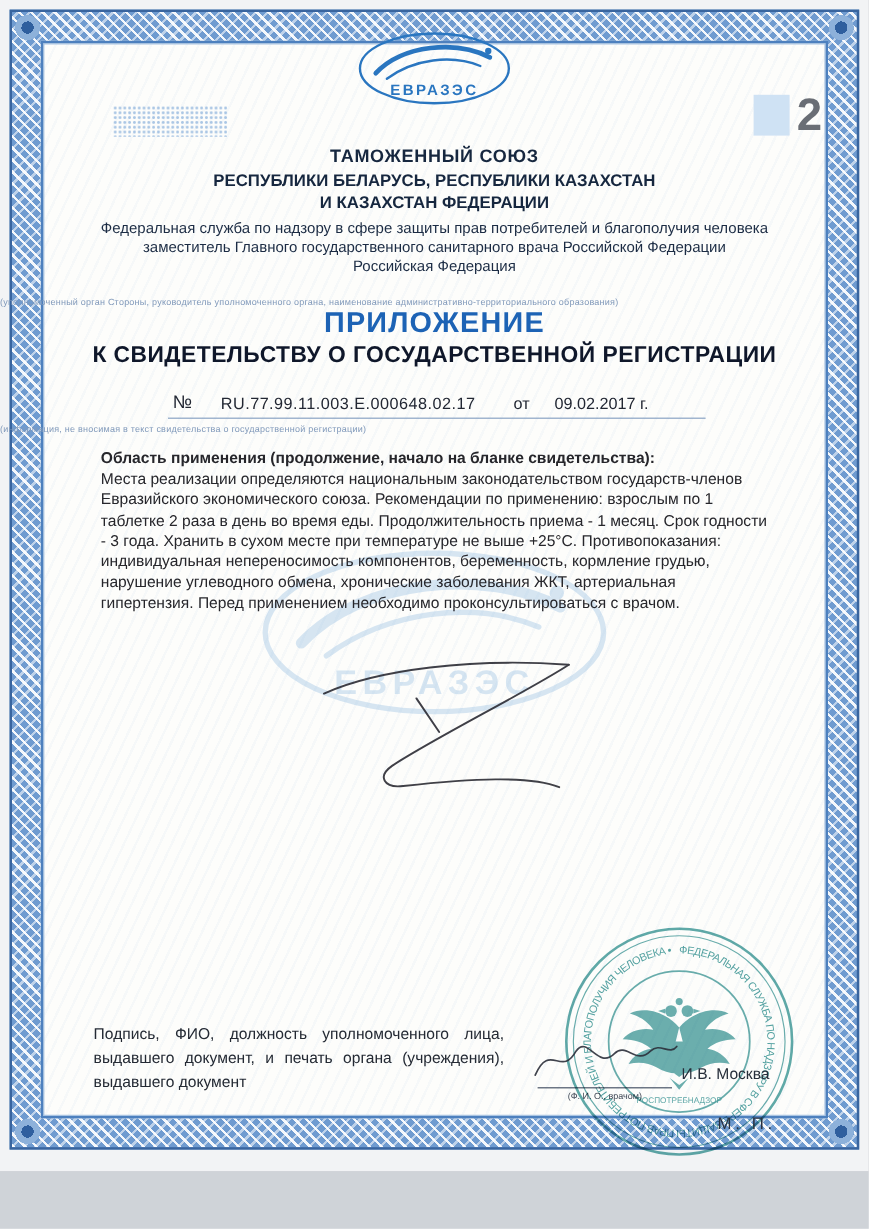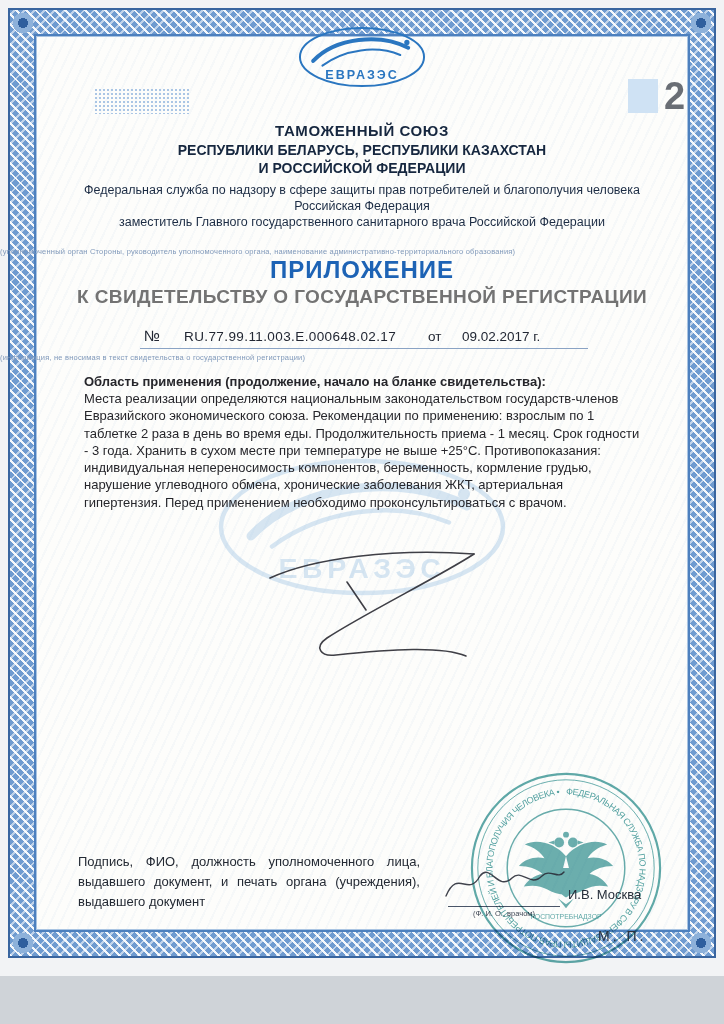--- a/index.html
+++ b/index.html
@@ -40,21 +40,21 @@
   .h-svc{font-size:12.5px;margin-bottom:2px;color:#1c2c44;}
 
   .note-small{position:absolute;left:0;width:100%;text-align:left;font-size:7.5px;
     color:#8099ba;letter-spacing:.2px;z-index:4;}
   .note1{top:247px;}
   .note2{top:353px;}
 
   .title1{position:absolute;top:256px;left:0;width:100%;text-align:center;
     font-size:24px;font-weight:bold;color:#1d63b5;letter-spacing:1px;z-index:4;}
   .title2{position:absolute;top:286px;left:0;width:100%;text-align:center;
-    font-size:19px;font-weight:bold;color:#737373;letter-spacing:.4px;z-index:4;}
+    font-size:19px;font-weight:bold;color:#0f172a;letter-spacing:.4px;z-index:4;}
 
   .numrow{position:absolute;top:326px;left:140px;width:448px;height:22px;z-index:4;
     border-bottom:1px solid #8aa3c4;color:#222733;font-size:13.5px;}
   .num-sign{position:absolute;left:4px;top:1px;font-size:15px;}
   .num-val{position:absolute;left:44px;top:3px;letter-spacing:.4px;}
   .num-ot{position:absolute;left:288px;top:3px;}
   .num-date{position:absolute;left:322px;top:3px;}
 
   .body{position:absolute;top:374px;left:84px;width:556px;z-index:3;color:#26262b;}
   .body .bh{font-size:13px;font-weight:bold;margin-bottom:1px;}
@@ -107,24 +107,24 @@
   <div class="halftone"></div>
 
   <div class="pagenum">
     <div class="sq"></div>
     <div class="digit">2</div>
   </div>
 
   <div class="header">
     <div class="h-org1">ТАМОЖЕННЫЙ СОЮЗ</div>
     <div class="h-org2">РЕСПУБЛИКИ БЕЛАРУСЬ, РЕСПУБЛИКИ КАЗАХСТАН</div>
-    <div class="h-org3">И РОССИЙСКОЙ ФЕДЕРАЦИИ</div>
+    <div class="h-org3">И КАЗАХСТАН ФЕДЕРАЦИИ</div>
     <div class="h-svc">Федеральная служба по надзору в сфере защиты прав потребителей и благополучия человека</div>
+    <div class="h-svc">заместитель Главного государственного санитарного врача Российской Федерации</div>
     <div class="h-svc">Российская Федерация</div>
-    <div class="h-svc">заместитель Главного государственного санитарного врача Российской Федерации</div>
   </div>
 
   <div class="note-small note1">(уполномоченный орган Стороны, руководитель уполномоченного органа, наименование административно-территориального образования)</div>
 
   <div class="title1">ПРИЛОЖЕНИЕ</div>
   <div class="title2">К СВИДЕТЕЛЬСТВУ О ГОСУДАРСТВЕННОЙ РЕГИСТРАЦИИ</div>
 
   <div class="numrow">
     <span class="num-sign">№</span>
     <span class="num-val">RU.77.99.11.003.Е.000648.02.17</span>

